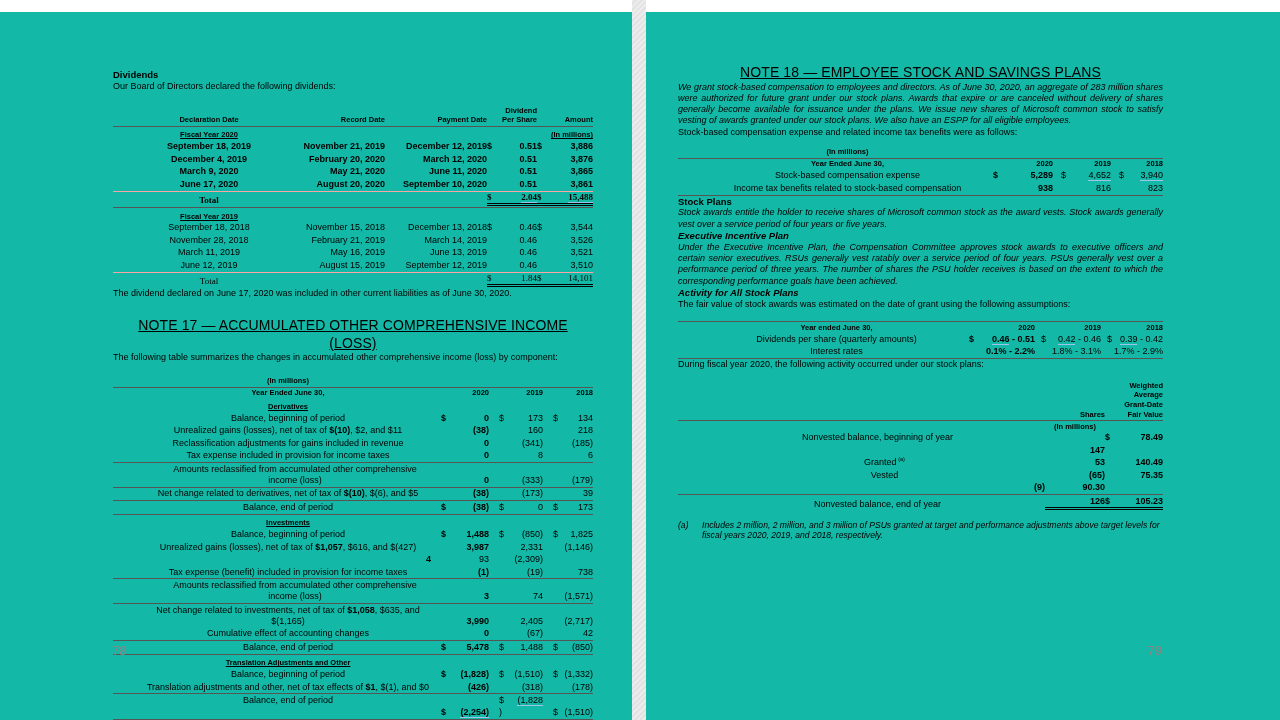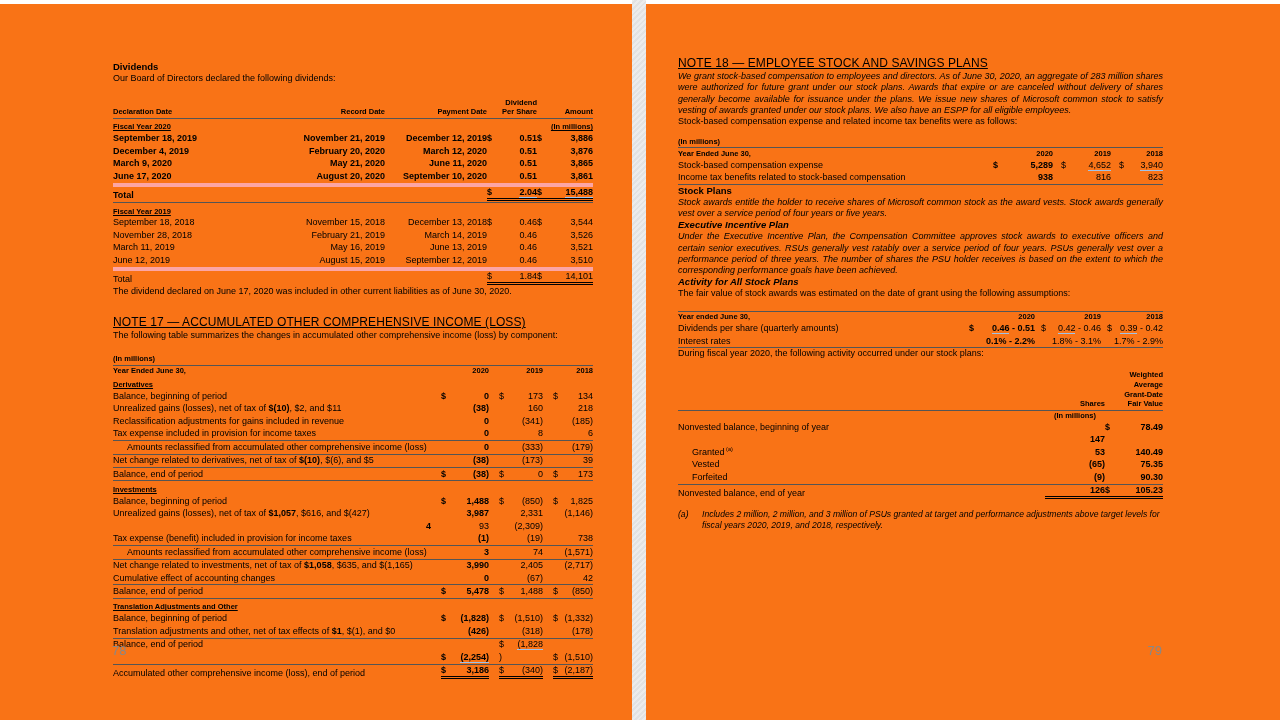--- a/index.html
+++ b/index.html
@@ -3,49 +3,49 @@
 <meta charset="utf-8">
 <style>
   html,body{margin:0;padding:0;}
   body{
     width:1280px;height:720px;position:relative;overflow:hidden;
     background:#ffffff;color:#000;
     font-family:"Liberation Sans","DejaVu Sans",sans-serif;
     font-size:9px;line-height:1.25;
     -webkit-font-smoothing:antialiased;
   }
-  .page{position:absolute;top:4px;bottom:0;box-sizing:border-box;background:#f97316;}
+  .page{position:absolute;top:12px;bottom:0;box-sizing:border-box;background:#14b8a6;}
   #left-page{left:0;width:632px;padding:57px 39px 0 113px;}
   #right-page{left:646px;width:634px;padding:52px 117px 0 32px;}
   #gutter{position:absolute;top:0;bottom:0;left:632px;width:14px;
     background:repeating-linear-gradient(135deg,#ececec 0 2px,#e2e2e2 2px 4px);}
   h3.sec{font-size:9.5px;font-weight:bold;margin:0 0 0 0;}
   h3.sec.ital{font-style:italic;}
-  .note-head{text-decoration:underline;font-size:12px;margin:0;font-weight:normal;letter-spacing:.1px;}
+  .note-head{text-align:center;text-decoration:underline;font-size:14px;margin:0;font-weight:normal;letter-spacing:.1px;}
   p.body{margin:0;}
   .just{text-align:justify;font-style:italic;}
   .mt8{margin-top:8px;}.mt9{margin-top:9px;}.mt10{margin-top:10px;}
   .mt12{margin-top:12px;}.mt13{margin-top:13px;}.mt15{margin-top:18px;}.mt16{margin-top:16px;}
   
   .fintab{width:100%;}
   .trow{display:grid;align-items:end;padding:.6px 0;}
   .g-div{grid-template-columns:1fr 112px 102px 50px 56px;}
   .g-aoci{grid-template-columns:1fr 48px 44px 40px;column-gap:10px;}
   .g-sbc{grid-template-columns:1fr 60px 50px 44px;column-gap:8px;}
   .g-asm{grid-template-columns:1fr 66px 60px 56px;column-gap:6px;}
   .g-awd{grid-template-columns:1fr 60px 58px;}
   .cell{text-align:right;white-space:nowrap;}
   .cell.split{display:flex;justify-content:space-between;align-items:flex-end;}
-  .lbl{text-align:left;white-space:pre-wrap;}
+  .lbl{text-align:center;white-space:pre-wrap;margin-left:32px;}
   .ind{padding-left:14px;}
   .b{font-weight:bold;}
   .small{font-size:7.5px;font-weight:bold;line-height:1.3;}
   .small2{font-size:7.5px;font-weight:bold;}
   .rule{border-bottom:1px solid #555;}
-  .rule-top{border-top:4px solid #fca5a5;}
+  .rule-top{border-top:1px solid #fca5a5;font-family:Liberation Serif, serif;}
   .dl{border-bottom:3px double #000;}
   .blu{border-bottom:1.5px solid #9fc3ea;}
   sup{font-size:5.5px;vertical-align:super;line-height:0;}
   .hdr{white-space:pre-line;}
   .ctr{text-align:center;white-space:nowrap;}
   .sect{margin-top:3px;text-decoration:underline;}
   .pgnum{position:absolute;top:643px;font-size:13px;color:#888;}
   #pg-left{left:112px;}
   #pg-right{right:118px;}
   .footnote{display:grid;grid-template-columns:24px 1fr;font-style:italic;font-size:8.6px;line-height:1.25;}
@@ -490,21 +490,20 @@
         <div class="lbl ind">Granted<sup> (a)</sup></div>
         <div class="cell b">53</div>
         <div class="cell b">140.49</div>
       </div>
       <div class="trow g-awd">
         <div class="lbl ind">Vested</div>
         <div class="cell b">(65)</div>
         <div class="cell b">75.35</div>
       </div>
       <div class="trow g-awd rule">
-        <div class="lbl ind">Forfeited</div>
         <div class="cell b">(9)</div>
         <div class="cell b">90.30</div>
       </div>
       <div class="trow g-awd">
         <div class="lbl">Nonvested balance, end of year</div>
         <div class="cell b dl">126</div>
         <div class="cell split b dl">
           <span>$</span>
           <span>105.23</span>
         </div>

